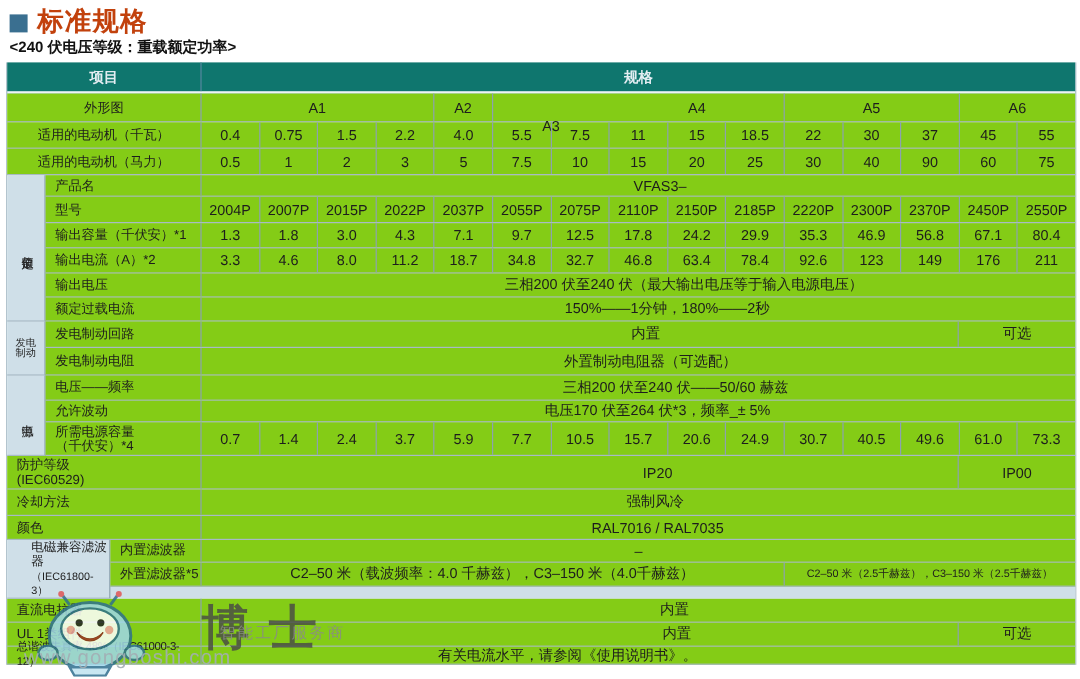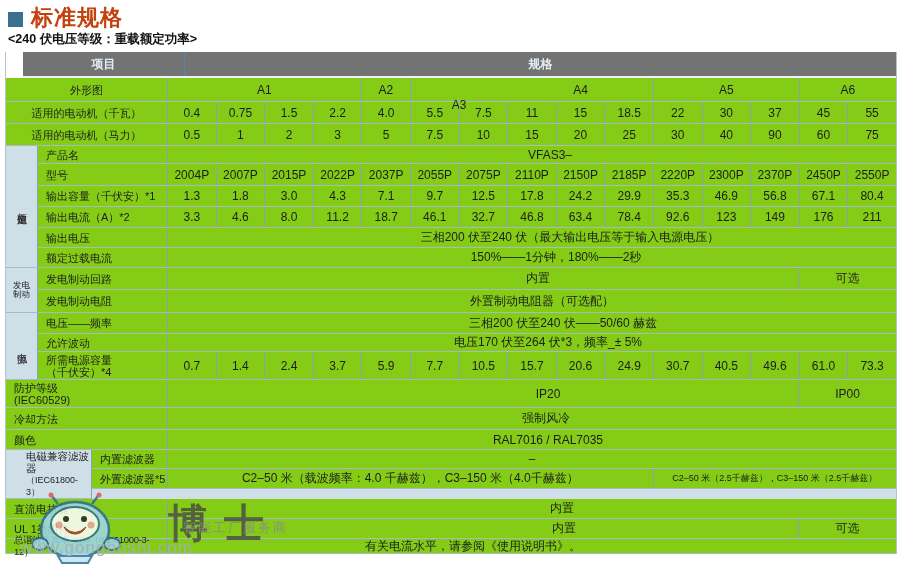--- a/index.html
+++ b/index.html
@@ -18,21 +18,21 @@
   .row{display:flex;background:#84cc16;border-bottom:1px solid #a7bac5;}
   .row.alt{background:#d9e5ec;}
   .lab{width:162px;flex:none;border-right:1px solid #8ca2af;display:flex;flex-direction:column;justify-content:center;font-size:11px;line-height:12px;}
   .lab.center{align-items:center;text-align:center;}
   .lab.left{padding-left:8px;align-items:flex-start;}
   .vals{flex:1;display:flex;min-width:0;}
   .c{flex:1;min-width:0;border-right:1px solid #8ca2af;display:flex;align-items:center;justify-content:center;font-size:12px;white-space:nowrap;}
   .vals .c:last-child{border-right:none;}
   .shift{transform:translateX(var(--dx,0px));}
 
-  .header{background:#737373;border-bottom:2px solid #eef3f6;margin-left:17px;}
+  .header{background:#0f766e;border-bottom:2px solid #eef3f6;}
   .header .lab, .header .c{border-right-color:#55879f;color:#e3edf2;font-weight:bold;font-size:12px;}
 
   
   .h26{height:26px;} .h24{height:24px;} .h23{height:23px;} .h22{height:22px;}
   .h21{height:21px;} .h20{height:20px;} .h19{height:19px;} .h18{height:18px;}
   .h28{height:28px;} .h15{height:15px;}
 
   
   .band{display:flex;background:#cfdfe8;}
   .gcol{width:32px;flex:none;border-right:1px solid #8ca2af;border-bottom:1px solid #a7bac5;display:flex;align-items:center;justify-content:center;}
@@ -184,21 +184,21 @@
             </div>
         </div>
         <div class="row h21">
           <div class="lab left">输出电流（A）*2</div>
           <div class="vals">
               <div class="c">3.3</div>
               <div class="c">4.6</div>
               <div class="c">8.0</div>
               <div class="c">11.2</div>
               <div class="c">18.7</div>
-              <div class="c">46.1</div>
+              <div class="c">34.8</div>
               <div class="c">32.7</div>
               <div class="c">46.8</div>
               <div class="c">63.4</div>
               <div class="c">78.4</div>
               <div class="c">92.6</div>
               <div class="c">123</div>
               <div class="c">149</div>
               <div class="c">176</div>
               <div class="c">211</div>
             </div>

